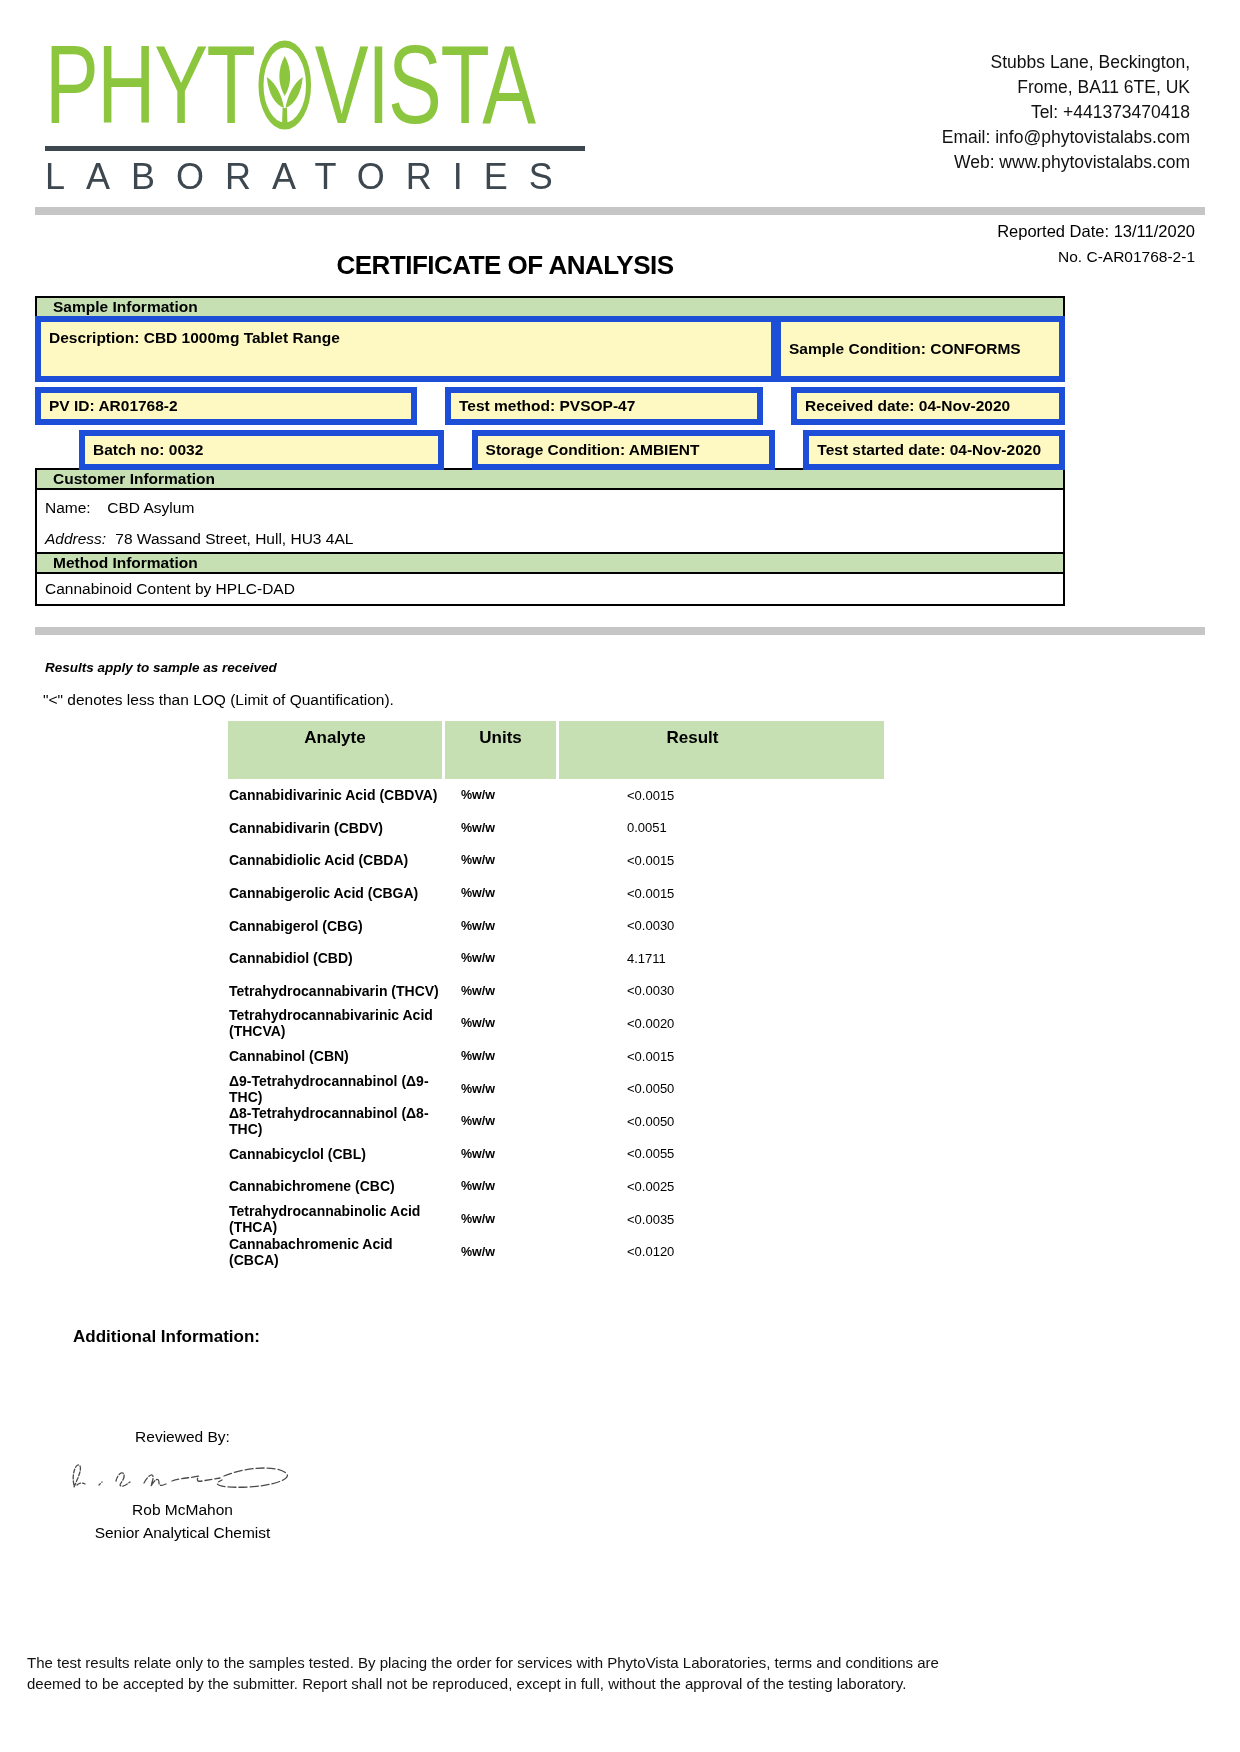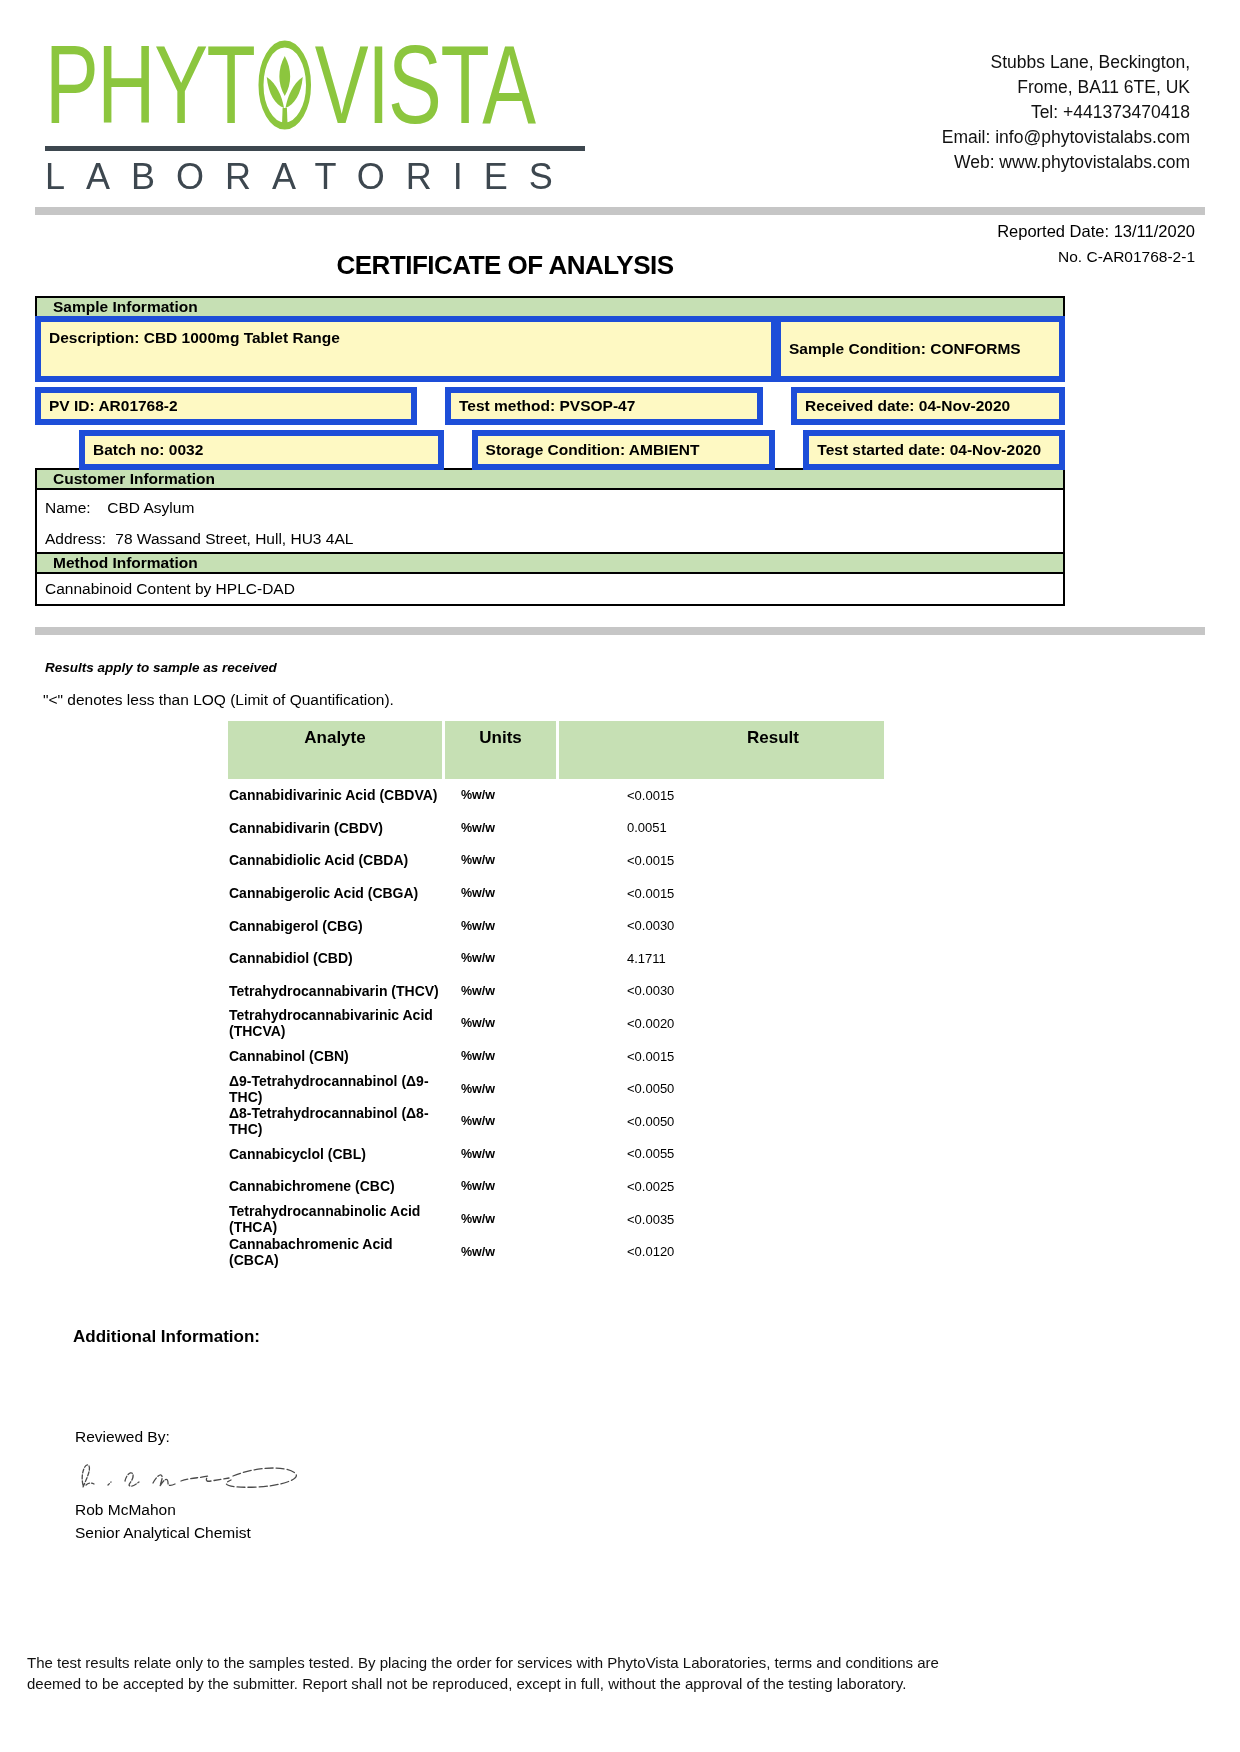--- a/index.html
+++ b/index.html
@@ -45,42 +45,42 @@
   .cond-cell{width:290px;margin-left:-2px;display:flex;align-items:center;padding-left:8px;}
   .trio-row{height:38px;}
   .trio-row .cell{display:flex;align-items:center;padding-left:8px;}
   .t1{width:405px;}
   .t2{width:337px;margin-left:-2px;}
   .t3{width:290px;margin-left:-2px;}
   .batch-row{height:40px;margin-left:44px;}
   .cust-box{height:66px;border:2px solid #000;margin-top:-2px;padding:9px 8px;}
   .cust-line{margin-bottom:13px;}
   .lbl{display:inline-block;min-width:58px;}
-  .lbl.addr{min-width:66px;}
+  .lbl.addr{min-width:66px;font-style:italic;}
   .method-box{height:34px;border:2px solid #000;margin-top:-2px;display:flex;align-items:center;padding-left:8px;}
 
   
   .note-italic{position:absolute;top:660px;left:45px;font-size:13.5px;font-weight:bold;font-style:italic;}
   .note-loq{position:absolute;top:691px;left:43px;font-size:15.5px;}
 
   
   .results{position:absolute;top:721px;left:228px;width:656px;}
   .r-head{display:flex;}
   .h-cell{background:var(--header-bg);height:58px;padding-top:7px;text-align:center;font-weight:bold;font-size:17px;}
   .h-analyte{width:214px;}
   .h-units{width:111px;margin-left:3px;}
-  .h-result{width:325px;margin-left:3px;padding-right:85px;text-align:right;}
+  .h-result{width:325px;margin-left:3px;padding-right:58px;}
   .r-row{display:flex;align-items:center;height:32.6px;}
   .c-analyte{width:217px;font-weight:bold;font-size:14px;padding-left:1px;}
   .c-units{width:111px;font-weight:bold;font-size:12.5px;padding-left:16px;}
   .c-result{width:325px;font-size:13px;padding-left:71px;}
 
   
   .additional{position:absolute;top:1327px;left:73px;font-size:17px;font-weight:bold;}
-  .signoff{position:absolute;top:1428px;left:75px;font-size:15.5px;line-height:18px;}
+  .signoff{position:absolute;top:1428px;left:66px;font-size:15.5px;line-height:18px;text-align:center;}
   .sig-img{display:block;margin:5px 0 4px -2px;}
   .reviewer-name{margin-top:2px;}
   .reviewer-title{margin-top:5px;}
   .footer{position:absolute;top:1652px;left:27px;width:1085px;font-size:15px;line-height:21px;color:#111;}
 </style>
 </head>
 <body>
 
 <div class="page">
 

